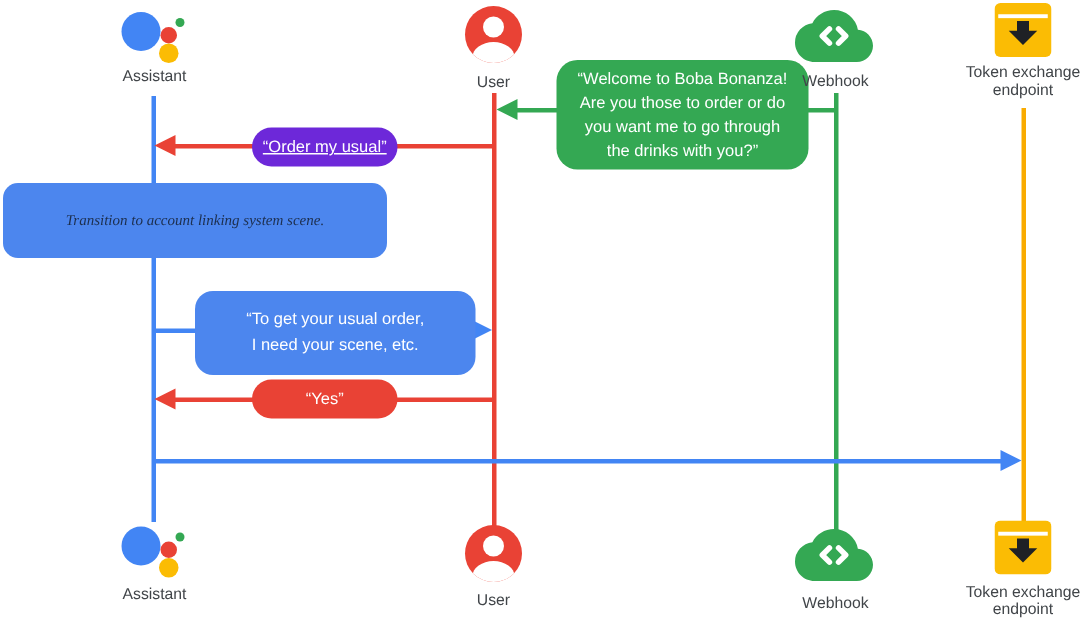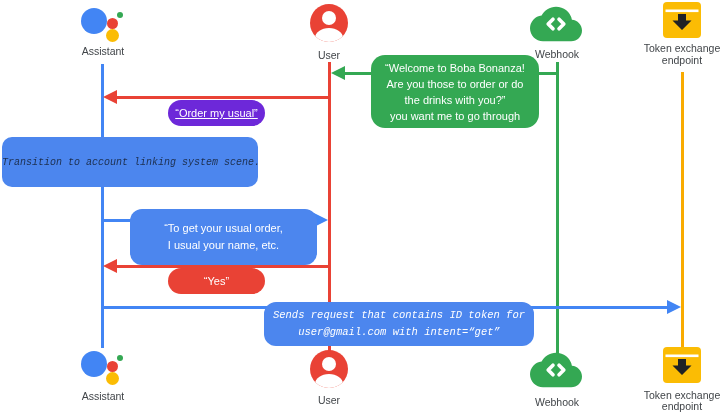--- a/index.html
+++ b/index.html
@@ -10,23 +10,23 @@
   .msgline  { position:absolute; height:3px; }
 
   .arrow { position:absolute; width:0; height:0;
            border-top:7px solid transparent; border-bottom:7px solid transparent; }
   .arrow.left-green { border-right:14px solid #34A853; }
   .arrow.left-red   { border-right:14px solid #E94235; }
   .arrow.right-blue { border-left:14px solid #4285F4; }
 
   .bubble { position:absolute; color:#fff; text-align:center;
             display:flex; flex-direction:column; justify-content:center;
-            white-space:nowrap;margin-top:15px; }
+            white-space:nowrap; }
   .bubble.sans { font:400 11px/16px "Liberation Sans", sans-serif; }
-  .bubble.mono { font-style:italic; font-family:Liberation Mono, monospace; }
+  .bubble.mono { font-style:italic; font-family:Liberation Serif, serif; }
 
   .actor-label { position:absolute; font:500 10.5px/13px "Liberation Sans", sans-serif;
                  color:#414549; text-align:center; }
 
   .g-logo { position:absolute; width:46px; height:44px; }
   .dot { position:absolute; border-radius:50%; }
   .dot.blue   { left:1px;  top:4px;  width:26px; height:26px; background:#4285F4; }
   .dot.red    { left:27px; top:14px; width:11px; height:11px; background:#E94235; }
   .dot.green  { left:37px; top:8px;  width:6px;  height:6px;  background:#34A853; }
   .dot.yellow { left:26px; top:25px; width:13px; height:13px; background:#FBBC04; }
@@ -56,45 +56,41 @@
 
   <div class="arrow left-green" style="left:331px; top:66px;"></div>
   <div class="arrow left-red" style="left:103px; top:90px;"></div>
   <div class="arrow right-blue" style="left:314px; top:213px;"></div>
   <div class="arrow left-red" style="left:103px; top:259px;"></div>
   <div class="arrow right-blue" style="left:667px; top:300px;"></div>
 
   <div class="bubble sans" style="left:371px; top:40px; width:168px; height:73px; border-radius:14px; background:#34A853;">
     <div>“Welcome to Boba Bonanza!</div>
     <div>Are you those to order or do</div>
+    <div>you want me to go through</div>
     <div>the drinks with you?”</div>
-    <div>you want me to go through</div>
   </div>
 
   <div class="bubble sans" style="left:168px; top:85px; width:97px; height:26px; border-radius:13px; background:#6d28d9;text-decoration:underline;">
     <div>“Order my usual”</div>
   </div>
 
   <div class="bubble mono" style="left:2px; top:122px; width:256px; height:50px; border-radius:10px; background:#4C86EE; color:#1D2F4E; font-size:10px; line-height:19px;">
     <div>Transition to account linking system scene.</div>
   </div>
 
   <div class="bubble sans" style="left:130px; top:194px; width:187px; height:56px; border-radius:12px; background:#4C86EE; line-height:17px;">
     <div>“To get your usual order,</div>
-    <div>I usual your name, etc.</div>
+    <div>I need your scene, etc.</div>
   </div>
 
   <div class="bubble sans" style="left:168px; top:253px; width:97px; height:26px; border-radius:13px; background:#E94235;">
     <div>“Yes”</div>
   </div>
 
-  <div class="bubble mono" style="left:264px; top:287px; width:270px; height:44px; border-radius:12px; background:#4C86EE; font-size:10.5px; line-height:17px;">
-    <div>Sends request that contains ID token for</div>
-    <div>user@gmail.com with intent=“get”</div>
-  </div>
 
   <div class="g-logo" style="left:80px; top:4px;">
     <div class="dot blue"></div>
     <div class="dot red"></div>
     <div class="dot green"></div>
     <div class="dot yellow"></div>
   </div>
   <div class="actor-label" style="left:63px; top:45px; width:80px;">Assistant</div>
 
   <div class="user-icon" style="left:310px; top:4px;">

